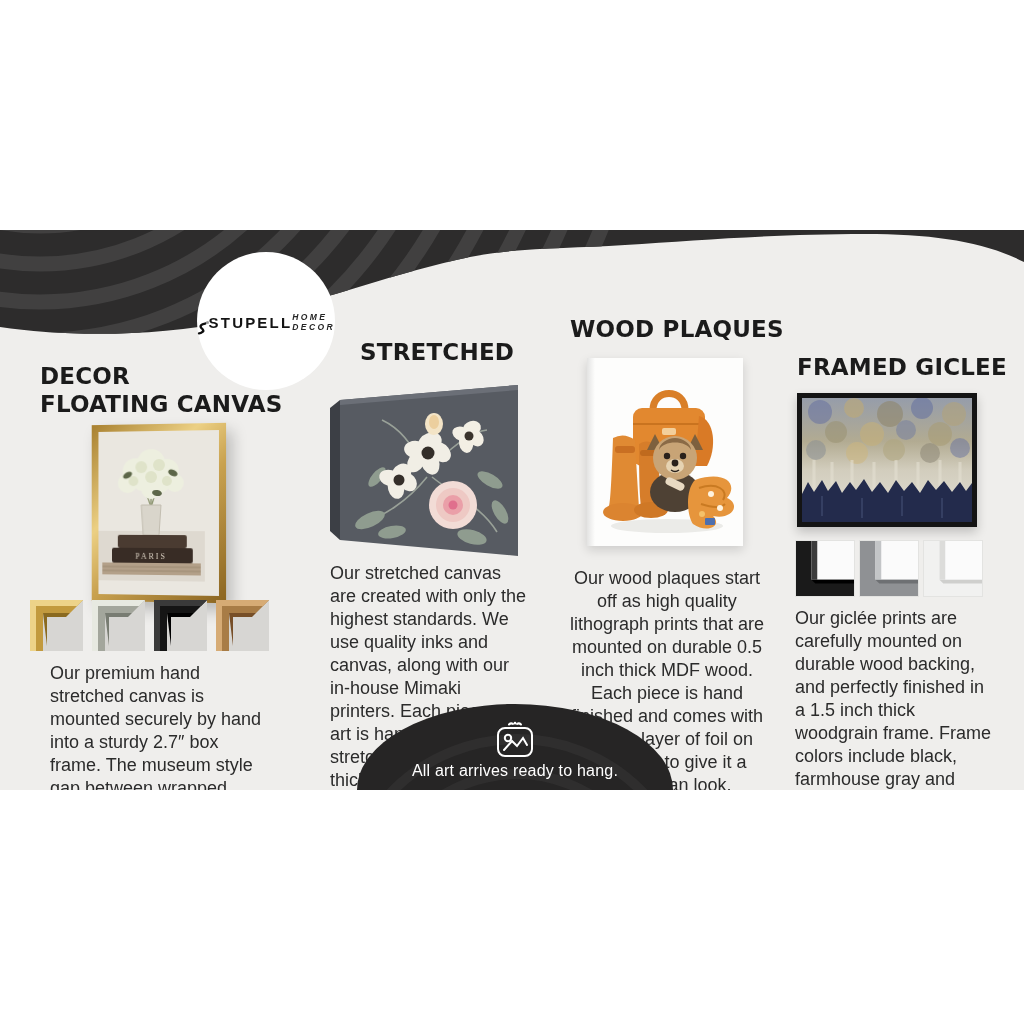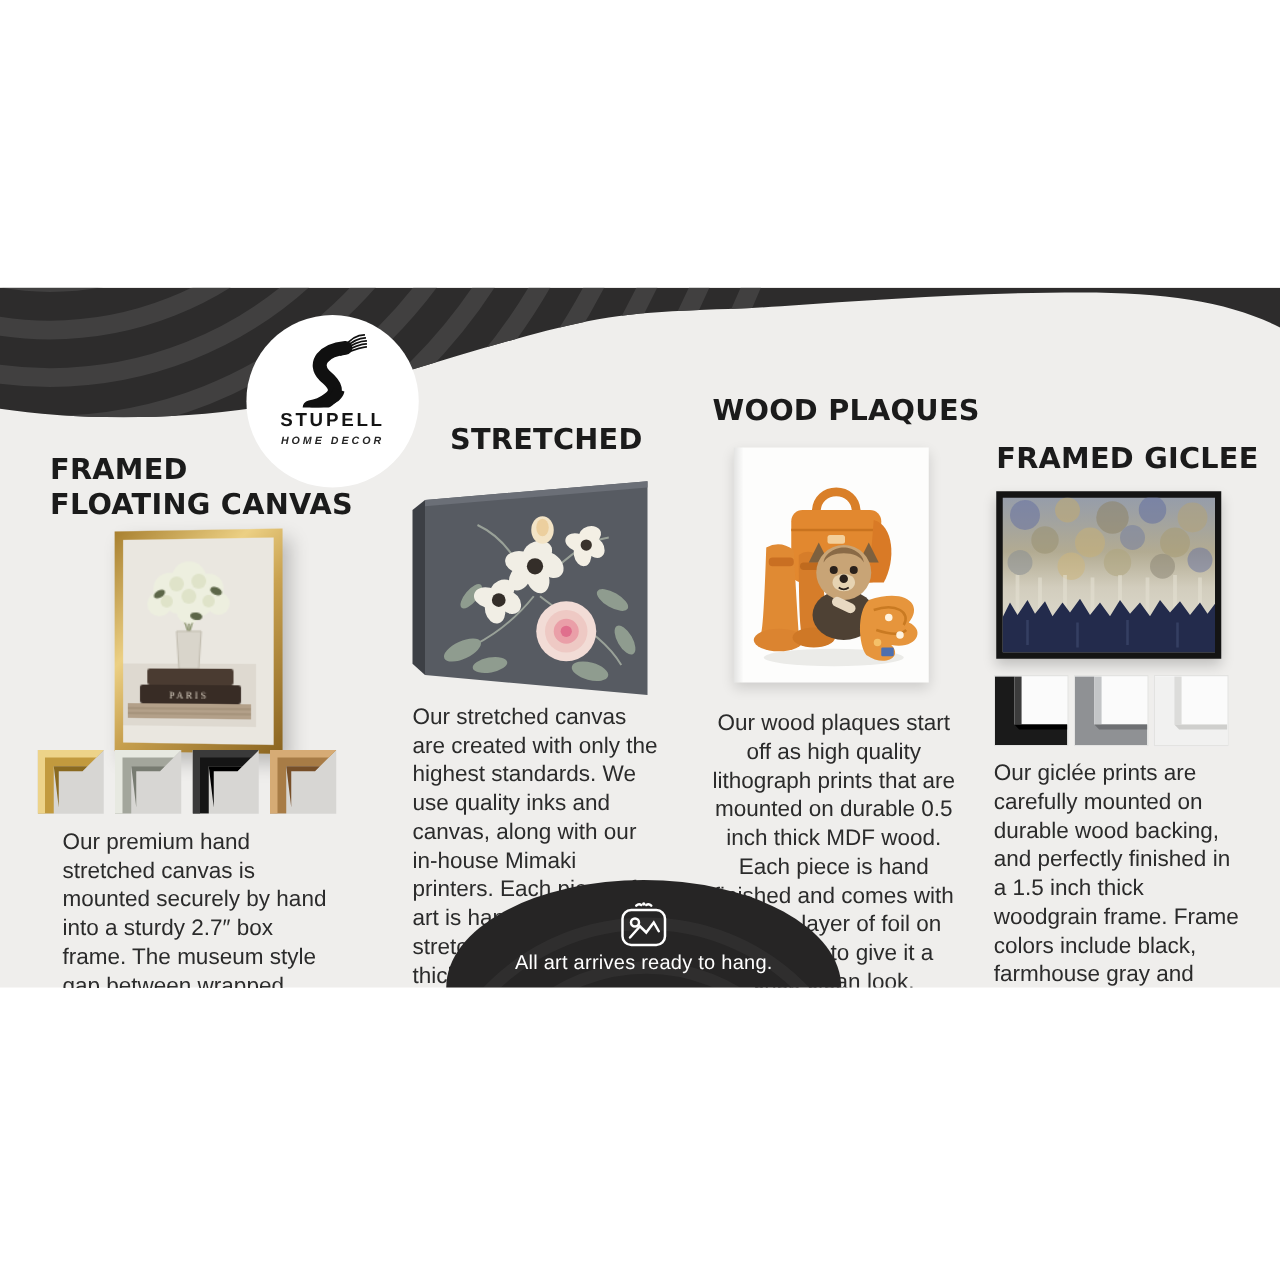--- a/index.html
+++ b/index.html
@@ -2,21 +2,21 @@
 <html><head>
 <meta charset="utf-8">
 <style>
   html,body{margin:0;padding:0;background:#ffffff;}
   .stage{position:relative;width:1024px;height:1024px;background:#ffffff;overflow:hidden;
          font-family:"Liberation Sans",sans-serif;}
   .content{position:absolute;left:0;top:230px;width:1024px;height:560px;background:#efeeec;overflow:hidden;}
   .topwave{position:absolute;left:0;top:0;width:1024px;height:120px;display:block;}
   
   .logo-circle{position:absolute;left:197px;top:22px;width:138px;height:138px;background:#ffffff;border-radius:50%;
-               display:flex;flex-direction:column;align-items:center;z-index:5;}
+               display:flex;flex-direction:row;align-items:center;z-index:5;}
   .logo-mark{margin-top:12px;width:58px;height:62px;}
   .logo-name{font-family:"Liberation Sans",sans-serif;font-size:15px;font-weight:600;letter-spacing:2.2px;color:#141414;margin-top:2px;}
   .logo-tag{font-size:8.5px;font-weight:600;letter-spacing:2.4px;color:#262626;margin-top:2px;font-style:italic;}
   
   .h{position:absolute;font-family:"DejaVu Sans",sans-serif;font-weight:700;font-size:23px;line-height:1.22;
      color:#1b1b1b;letter-spacing:.2px;z-index:4;}
   .p{position:absolute;font-size:18px;line-height:1.28;color:#2b2b2b;z-index:4;}
   
   .art1{position:absolute;left:90px;top:194px;width:122px;height:164px;padding:7px;
         background:linear-gradient(135deg,#a8802f 0%,#ecd084 35%,#c9a250 55%,#8a6420 100%);
@@ -86,21 +86,21 @@
           <path d="M43 25 C54 21 64 17 69 17"></path>
         </g>
         <path d="M48 18 C26 20 15 34 27 46 C39 56 41 62 31 70 C26 74 19 77 12 78" fill="none" stroke="#101010" stroke-width="14" stroke-linecap="round"></path>
         <path d="M12 78 C30 80 45 73 47 62 L36 58 C33 68 24 75 12 78 Z" fill="#101010"></path>
       </svg>
       <div class="logo-name">STUPELL</div>
       <div class="logo-tag">HOME DECOR</div>
     </div>
 
     <div class="h" style="left:40px;top:132px;">
-      <span style="display:block">FRAMED</span>
+      <span style="display:block">DECOR</span>
       <span style="display:block">FLOATING CANVAS</span>
     </div>
 
     <div class="art1" title="gold floating-frame canvas of white hydrangeas in a glass vase on stacked books">
       <div class="art1-inner">
         <svg viewBox="0 0 108 150" width="108" height="150">
           <rect width="108" height="150" fill="#eae7e0"></rect>
           <rect y="100" width="108" height="50" fill="#ded9d0"></rect>
           <g stroke="#8d9671" stroke-width="1.4" fill="none">
             <path d="M54 76 C50 62 44 54 36 48"></path>

